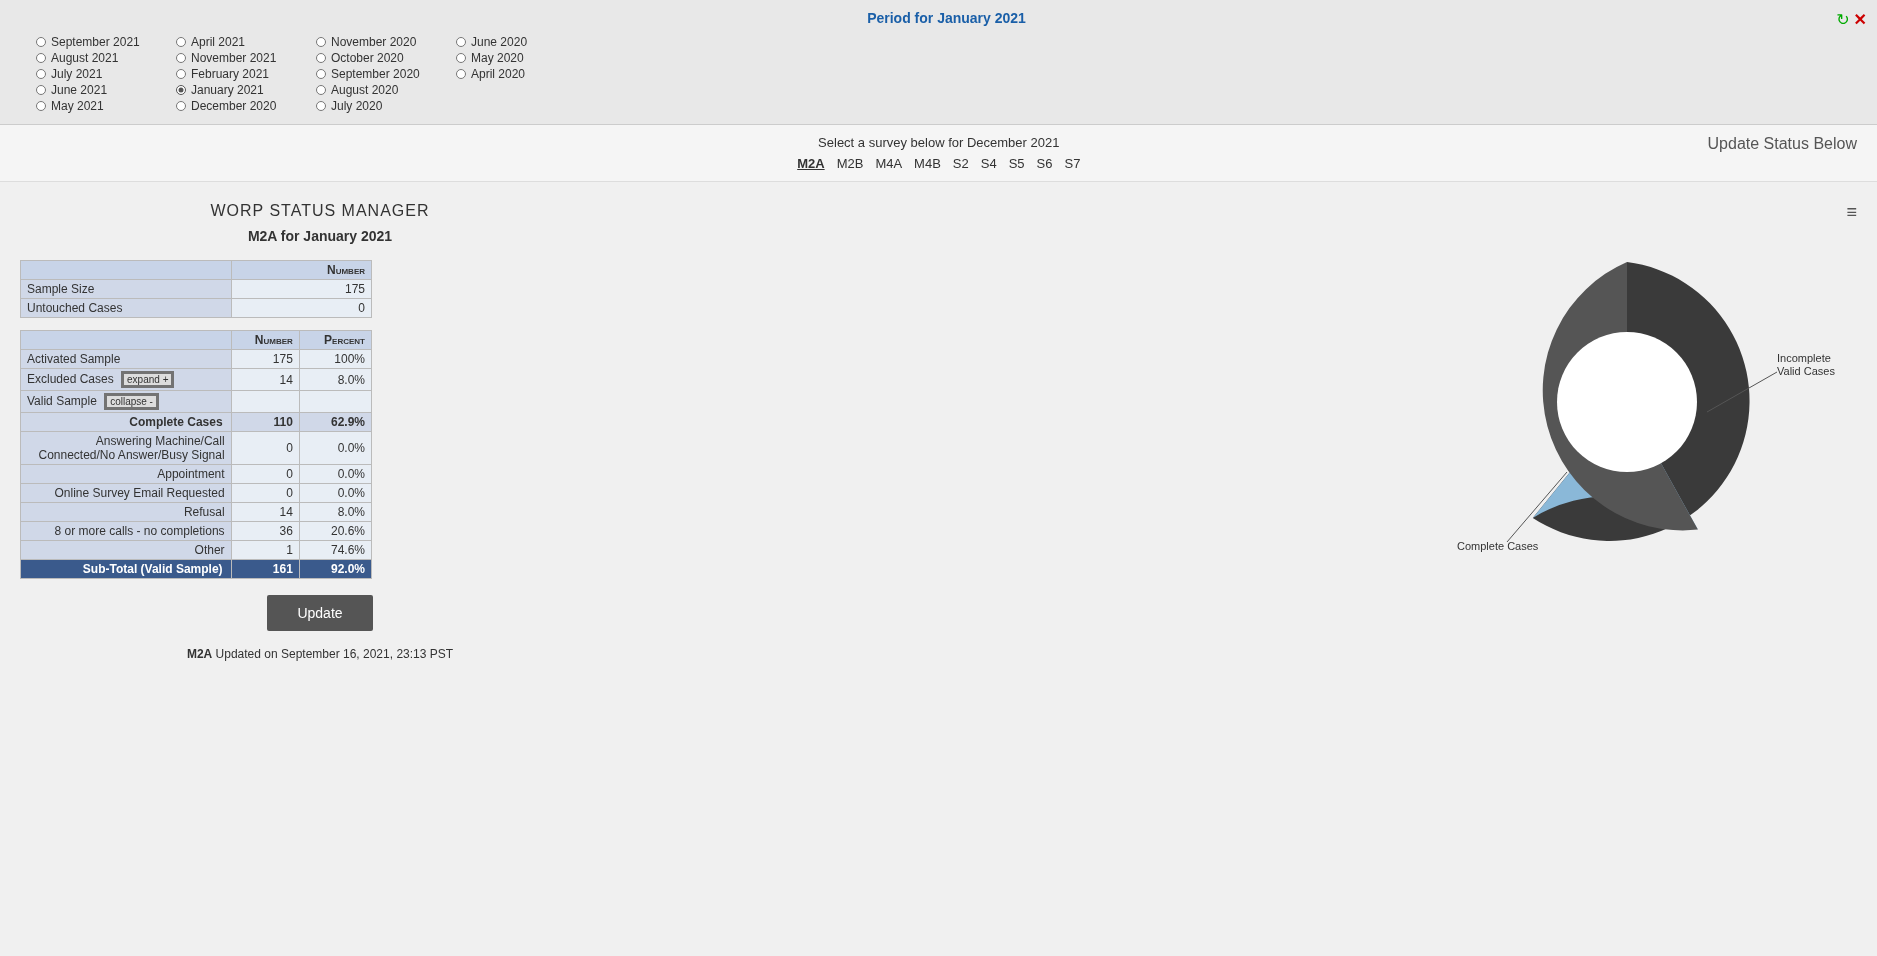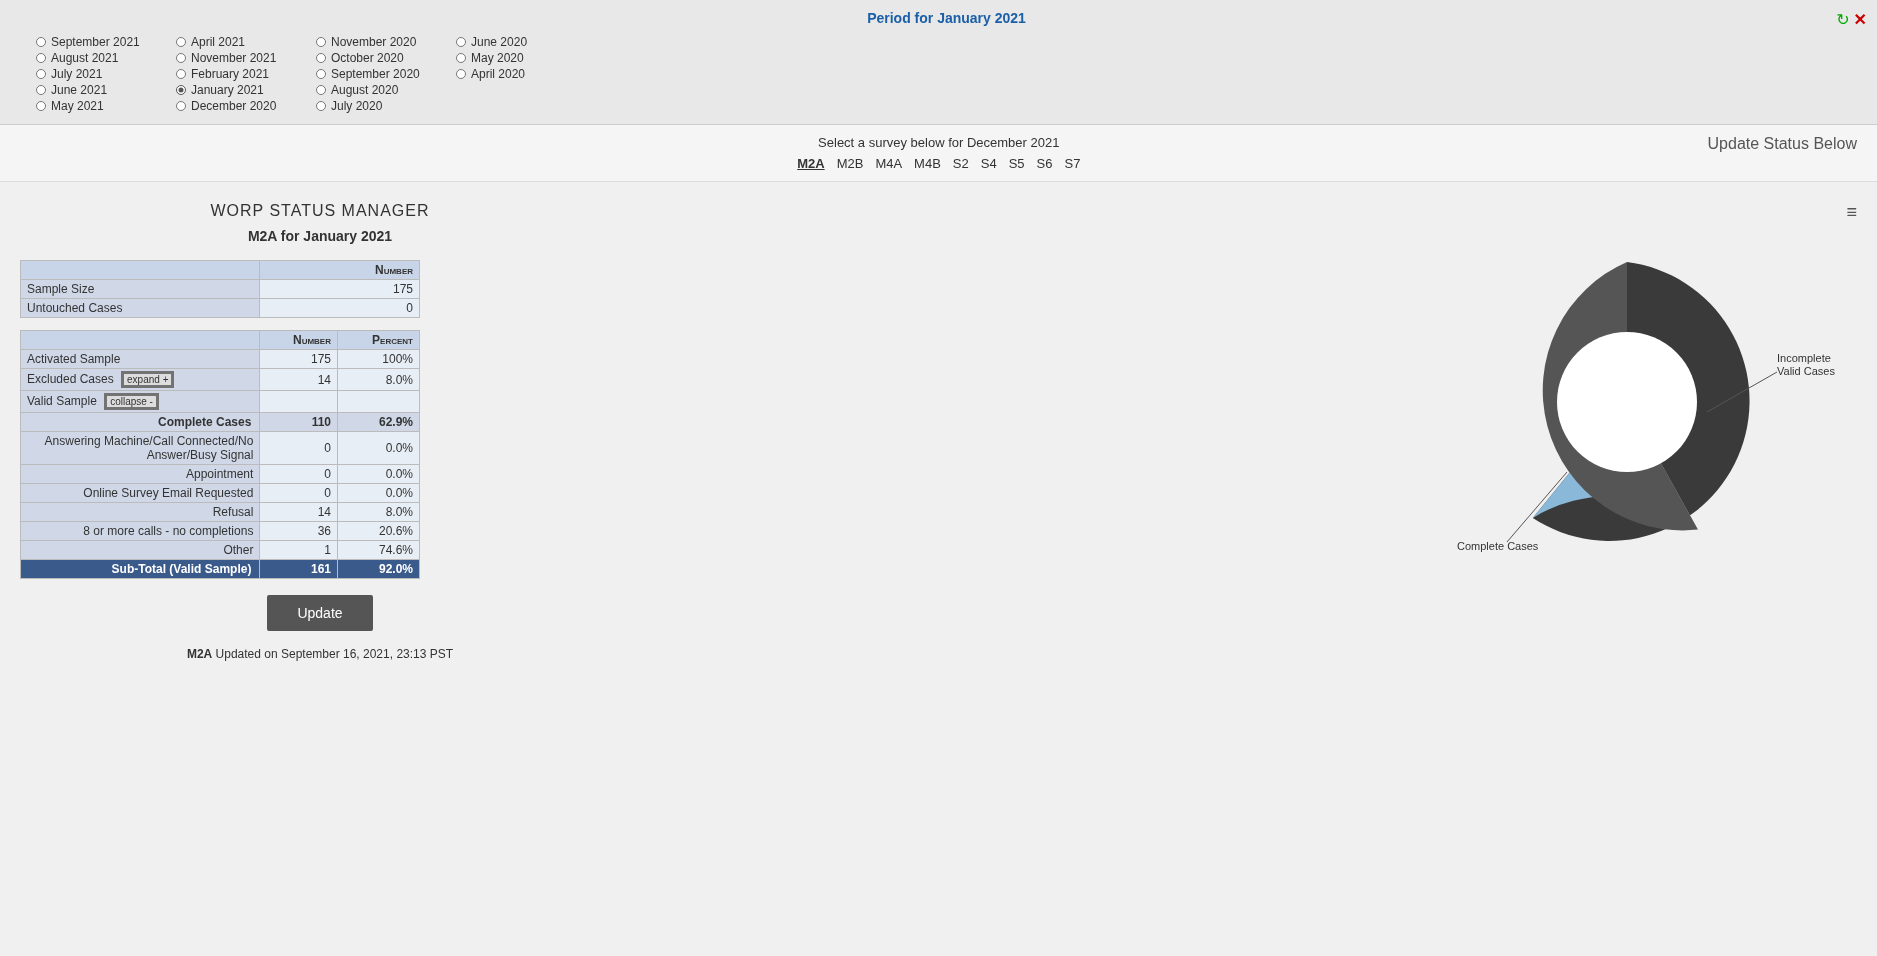--- a/index.html
+++ b/index.html
@@ -142,21 +142,21 @@
     .survey-subtitle {
       text-align: center;
       font-size: 14px;
       font-weight: bold;
       margin-bottom: 16px;
       color: #333;
     }
 
     
     .stats-table {
-      width: 400px;
+      width: 352px;
       border-collapse: collapse;
       font-size: 12px;
       padding-left: 24px;
     }
     .stats-table td {
       padding: 2px 6px;
       border: 1px solid #bbb;
     }
     .stats-table .col-label {
       background: #d0d8e8;

